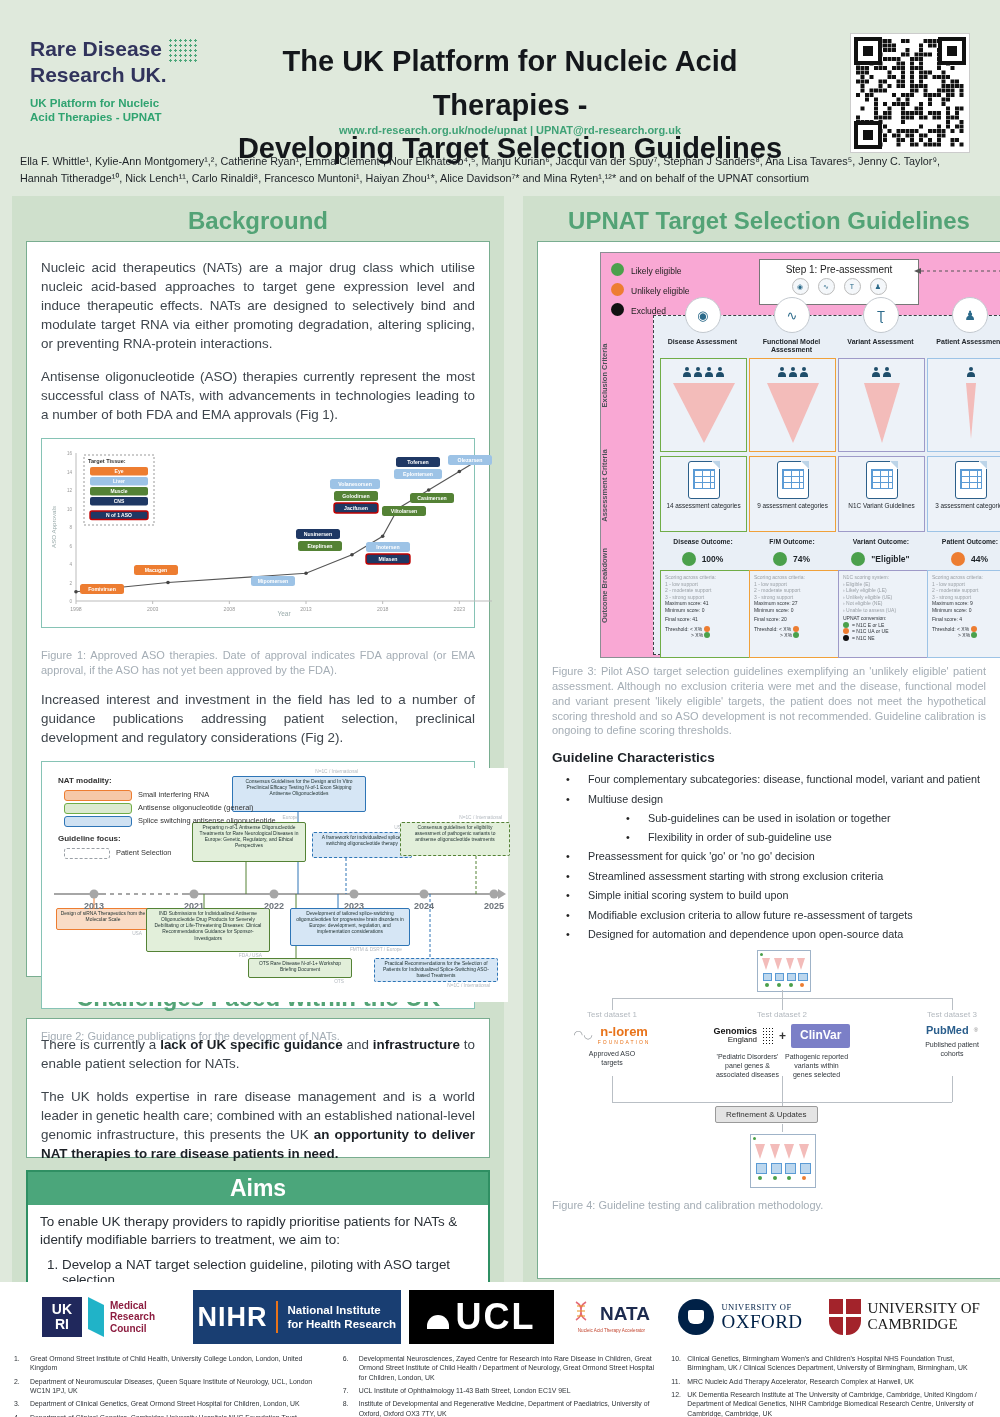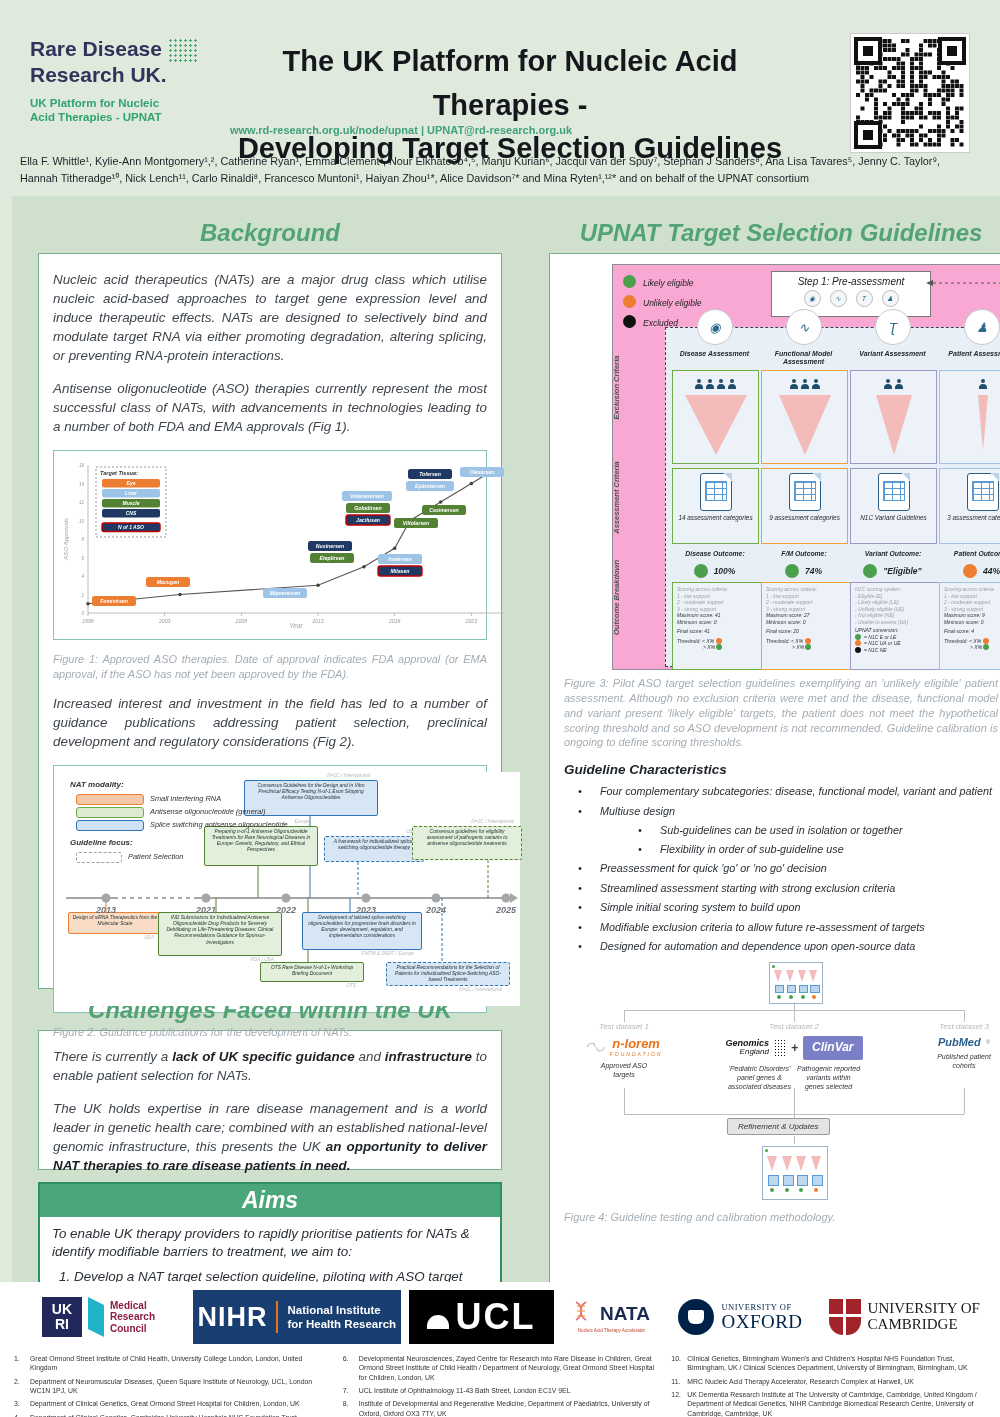--- a/index.html
+++ b/index.html
@@ -5,32 +5,32 @@
   html,body{margin:0;padding:0;}
   body{width:1000px;height:1417px;background:#dfe9dc;font-family:"Liberation Sans",sans-serif;position:relative;overflow:hidden;color:#333;}
   
   .hdr-logo{position:absolute;top:38px;left:30px;width:210px;}
   .hdr-logo .l1{font-size:21px;font-weight:700;color:#31335c;line-height:1.05;}
   .dotgrid{display:inline-block;width:30px;height:26px;vertical-align:top;margin-left:6px;
     background-image:radial-gradient(#4aa679 1.1px, transparent 1.2px);background-size:5px 5px;}
   .hdr-logo .sub{margin-top:10px;font-size:11.5px;font-weight:700;color:#2fa370;line-height:1.25;}
   .hdr-title{position:absolute;top:40px;left:230px;width:560px;text-align:center;}
   .hdr-title .t{font-size:29px;font-weight:700;color:#14171b;line-height:1.5;}
-  .hdr-contact{position:absolute;top:124px;left:230px;width:560px;font-size:11px;font-weight:700;color:#3fa276;}
+  .hdr-contact{position:absolute;top:124px;left:230px;width:560px;text-align:center;font-size:11px;font-weight:700;color:#3fa276;}
   .qr{position:absolute;top:33px;right:30px;width:118px;height:118px;background:#fff;border:1px solid #ccc;}
   .authors{position:absolute;top:153px;left:20px;width:960px;font-size:10.8px;color:#1d2227;line-height:1.55;}
   
-  .col{position:absolute;top:196px;width:484px;background:#cfe0cc;padding:16px;font-style:italic;}
+  .col{position:absolute;top:196px;width:484px;background:#cfe0cc;padding:4px;}
   .col-left{left:12px;height:1082px;}
   .col-right{left:523px;height:1082px;}
   .sec-title{text-align:center;font-size:24px;font-weight:700;color:#53a376;padding:7px 0 6px;}
   .whitebox{background:#fff;border:1px solid #79ad90;margin:0 10px;padding:10px 14px;}
   .para{font-size:13.4px;color:#3e454c;text-align:justify;line-height:1.42;margin:6px 0 14px;}
   .figbox{border:1px solid #86c3b5;background:#fff;padding:6px 4px;margin:2px 0 6px;}
-  .caption{font-size:11px;color:#a4adb5;line-height:1.35;text-align:justify;margin:12px 0 12px;}
+  .caption{font-size:11px;color:#a4adb5;line-height:1.35;text-align:justify;margin:20px 0 12px;}
   
   .aims{margin:12px 10px 0;border:2px solid #2f8f63;background:#fff;}
   .aims .band{background:#4ba67b;color:#fff;text-align:center;font-size:23px;font-weight:700;padding:3px 0;}
   .aims .body{padding:8px 12px 10px;}
   .aims .intro{font-size:13.4px;color:#2a3036;line-height:1.35;}
   .aims ol{margin:8px 0 2px 4px;padding-left:18px;}
   .aims li{font-size:13.4px;color:#2a3036;margin-bottom:9px;}
   
   .tl{position:relative;width:462px;height:234px;background:#fff;}
   .tl .pub{position:absolute;font-size:4.9px;line-height:1.25;text-align:center;padding:2px 3px;border-radius:2px;color:#233;}

